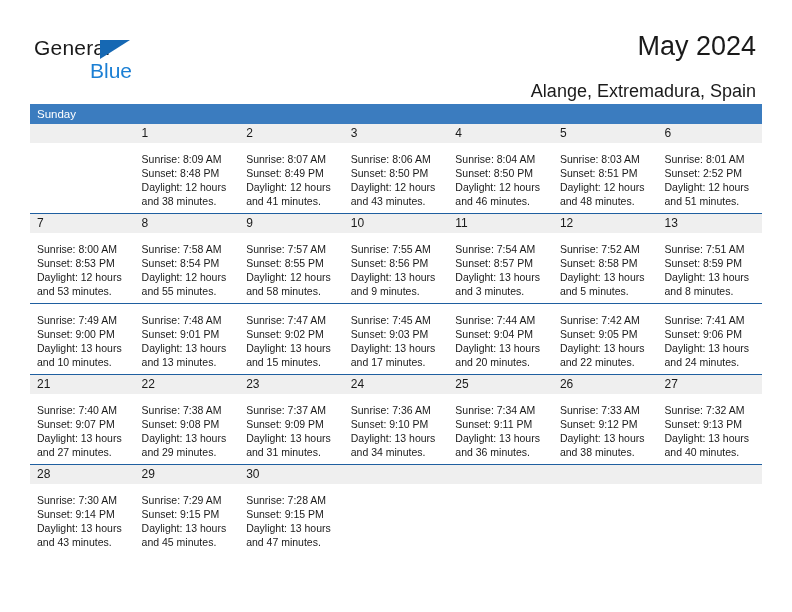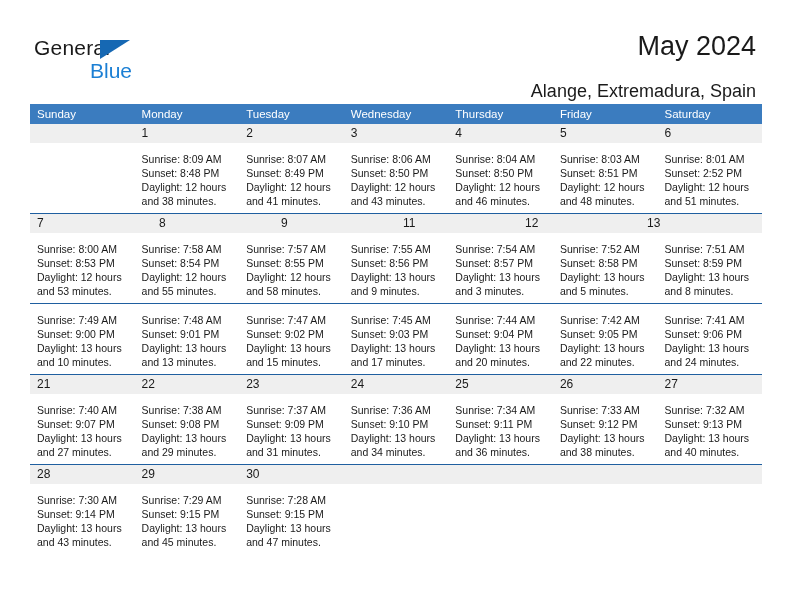--- a/index.html
+++ b/index.html
@@ -88,20 +88,21 @@
   .calendar {
     position: absolute;
     left: 30px;
     top: 104px;
     width: 732px;
   }
   .dow-row {
     display: flex;
     background: #3b7cbf;
     height: 20px;
+    flex-direction: column;
   }
   .dow-cell {
     flex: 1 1 0;
     color: #ffffff;
     font-size: 11.5px;
     line-height: 20px;
     padding-left: 7px;
     box-sizing: border-box;
     white-space: nowrap;
   }
@@ -231,20 +232,21 @@
               <div>Daylight: 12 hours</div>
               <div>and 51 minutes.</div>
             </div>
           </div>
         </div>
         <div class="week">
           <div class="week-numbers">
             <div class="num-cell">7</div>
             <div class="num-cell">8</div>
             <div class="num-cell">9</div>
+            <div class="num-cell">10</div>
             <div class="num-cell">11</div>
             <div class="num-cell">12</div>
             <div class="num-cell">13</div>
           </div>
           <div class="week-body">
             <div class="body-cell">
               <div>Sunrise: 8:00 AM</div>
               <div>Sunset: 8:53 PM</div>
               <div>Daylight: 12 hours</div>
               <div>and 53 minutes.</div>

